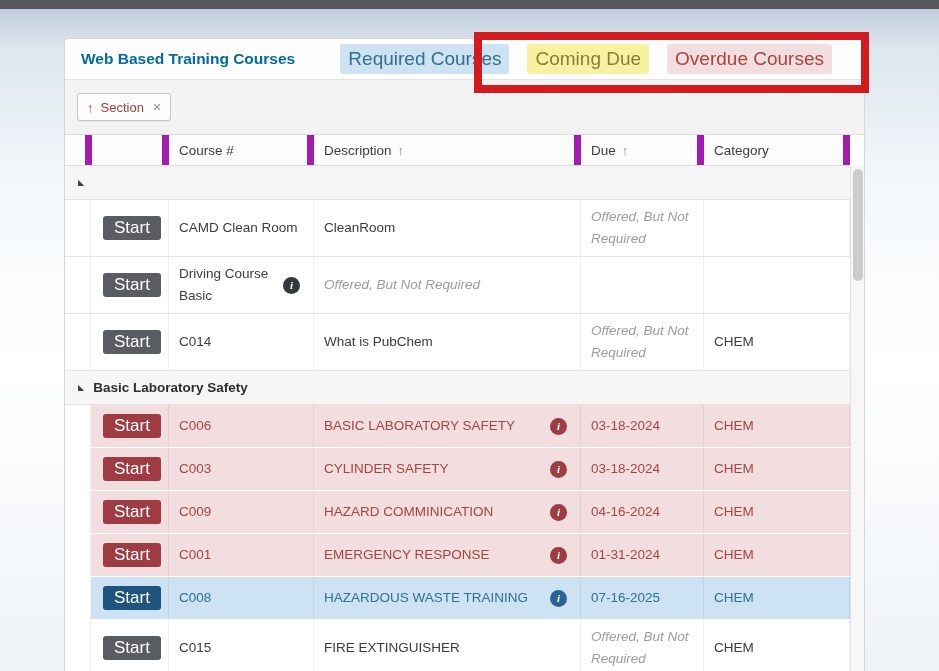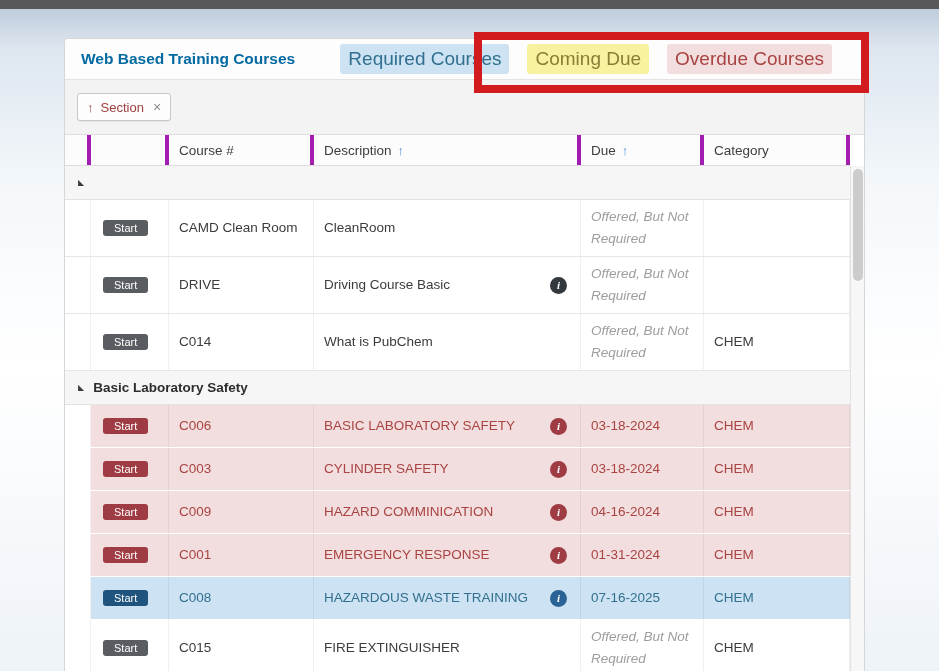--- a/index.html
+++ b/index.html
@@ -38,41 +38,41 @@
   }
   .chip-arrow { color: #a2403f; }
   .chip-label { color: #a2403f; }
   .chip-close { color: #8b8b8b; font-size: 14px; margin-left: 2px; }
 
   .grid { flex: 1; position: relative; padding-right: 14px; overflow: hidden; }
   .grid-header, .row { display: grid; grid-template-columns: 26px 78px 145px 267px 123px 1fr; }
   .grid-header { height: 31px; background: #fcfcfc; border-bottom: 1px solid #dcdcdc; }
   .hcell {
     display: flex; align-items: center; gap: 6px; padding: 0 10px;
-    font-size: 13.5px; color: #3d3d3d; border-right: 4px solid #a21caf; overflow: hidden;
+    font-size: 13.5px; color: #3d3d3d; border-right: 7px solid #a21caf; overflow: hidden;
   }
   .sort-arrow { color: #4a90d9; font-size: 13px; }
 
   .group-row {
     height: 34px; display: flex; align-items: center; gap: 9px; padding-left: 13px;
     background: #f6f6f6; border-bottom: 1px solid #e2e2e2; font-size: 13.5px;
   }
   .tri { font-size: 8px; color: #3c3c3c; line-height: 1; }
   .group-label { font-weight: bold; color: #2d2d2d; }
 
   .row { min-height: 43px; background: #fff; border-bottom: 1px solid #e6e6e6; }
   .row.tall { min-height: 57px; }
   .cell {
     display: flex; align-items: center; padding: 0 10px; font-size: 13.5px;
     color: #3c3c3c; border-right: 1px solid rgba(0,0,0,0.06); line-height: 22px; overflow: hidden;
   }
   .cell.indent { background: #fff; padding: 0; }
   .cell.action { padding-left: 12px; }
   .btn {
-    color: #fff; font-size: 11px; padding: 2px 11px; border: none; border-radius: 3px;
+    color: #fff; font-size: 17px; padding: 2px 11px; border: none; border-radius: 3px;
     cursor: pointer; font-family: inherit; background: var(--default-button);
   }
   .cell.desc { justify-content: space-between; gap: 8px; }
   .info {
     flex: 0 0 17px; width: 17px; height: 17px; border-radius: 50%;
     background: #33383c; color: #fff; display: flex; align-items: center; justify-content: center;
     font-size: 11px; font-weight: bold; font-style: italic;
     font-family: "Liberation Serif", serif; margin-right: 3px; cursor: pointer;
   }
   .cell.due.nr { color: #9d9d9d; font-style: italic; }
@@ -159,21 +159,20 @@
           </div>
           <div class="cell course">CleanRoom</div>
           <div class="cell due nr">Offered, But Not Required</div>
           <div class="cell category"></div>
         </div>
         <div class="row plain tall">
           <div class="cell indent"></div>
           <div class="cell action">
             <button class="btn">Start</button>
           </div>
-          <div class="cell course">DRIVE</div>
           <div class="cell desc">
             <span class="desc-text">Driving Course Basic</span>
             <span class="info">i</span>
           </div>
           <div class="cell due nr">Offered, But Not Required</div>
           <div class="cell category"></div>
         </div>
         <div class="row plain tall">
           <div class="cell indent"></div>
           <div class="cell action">

